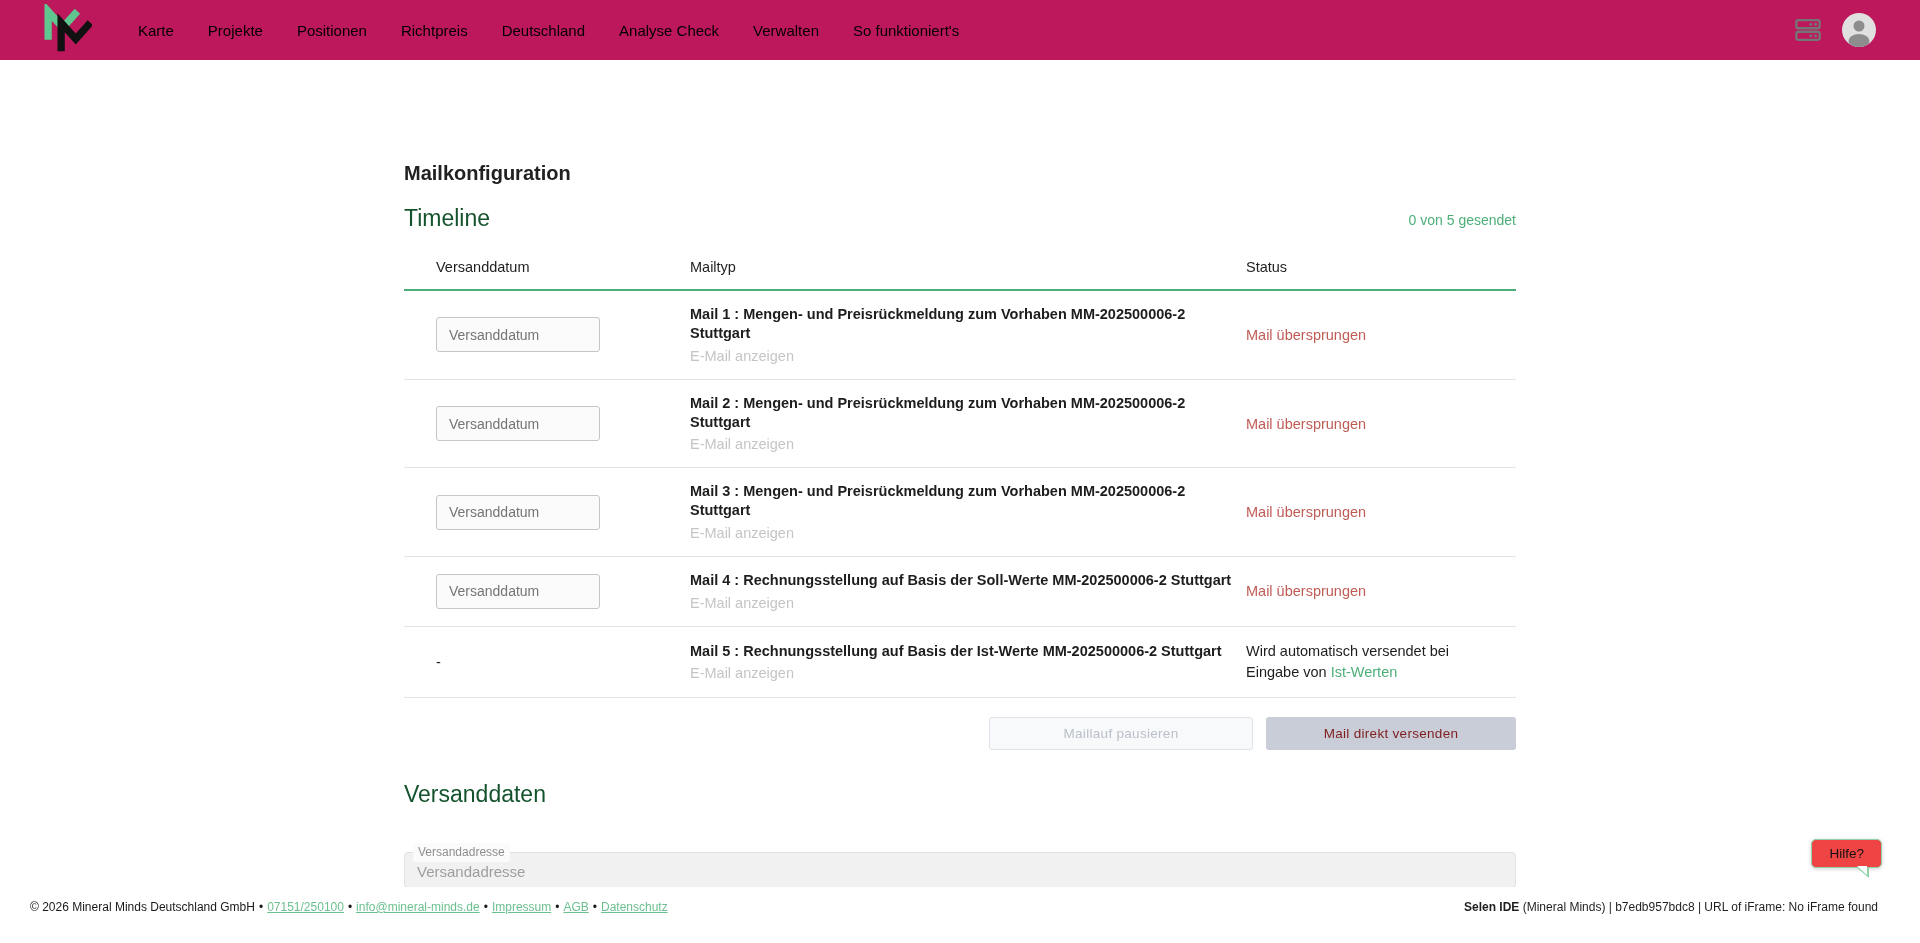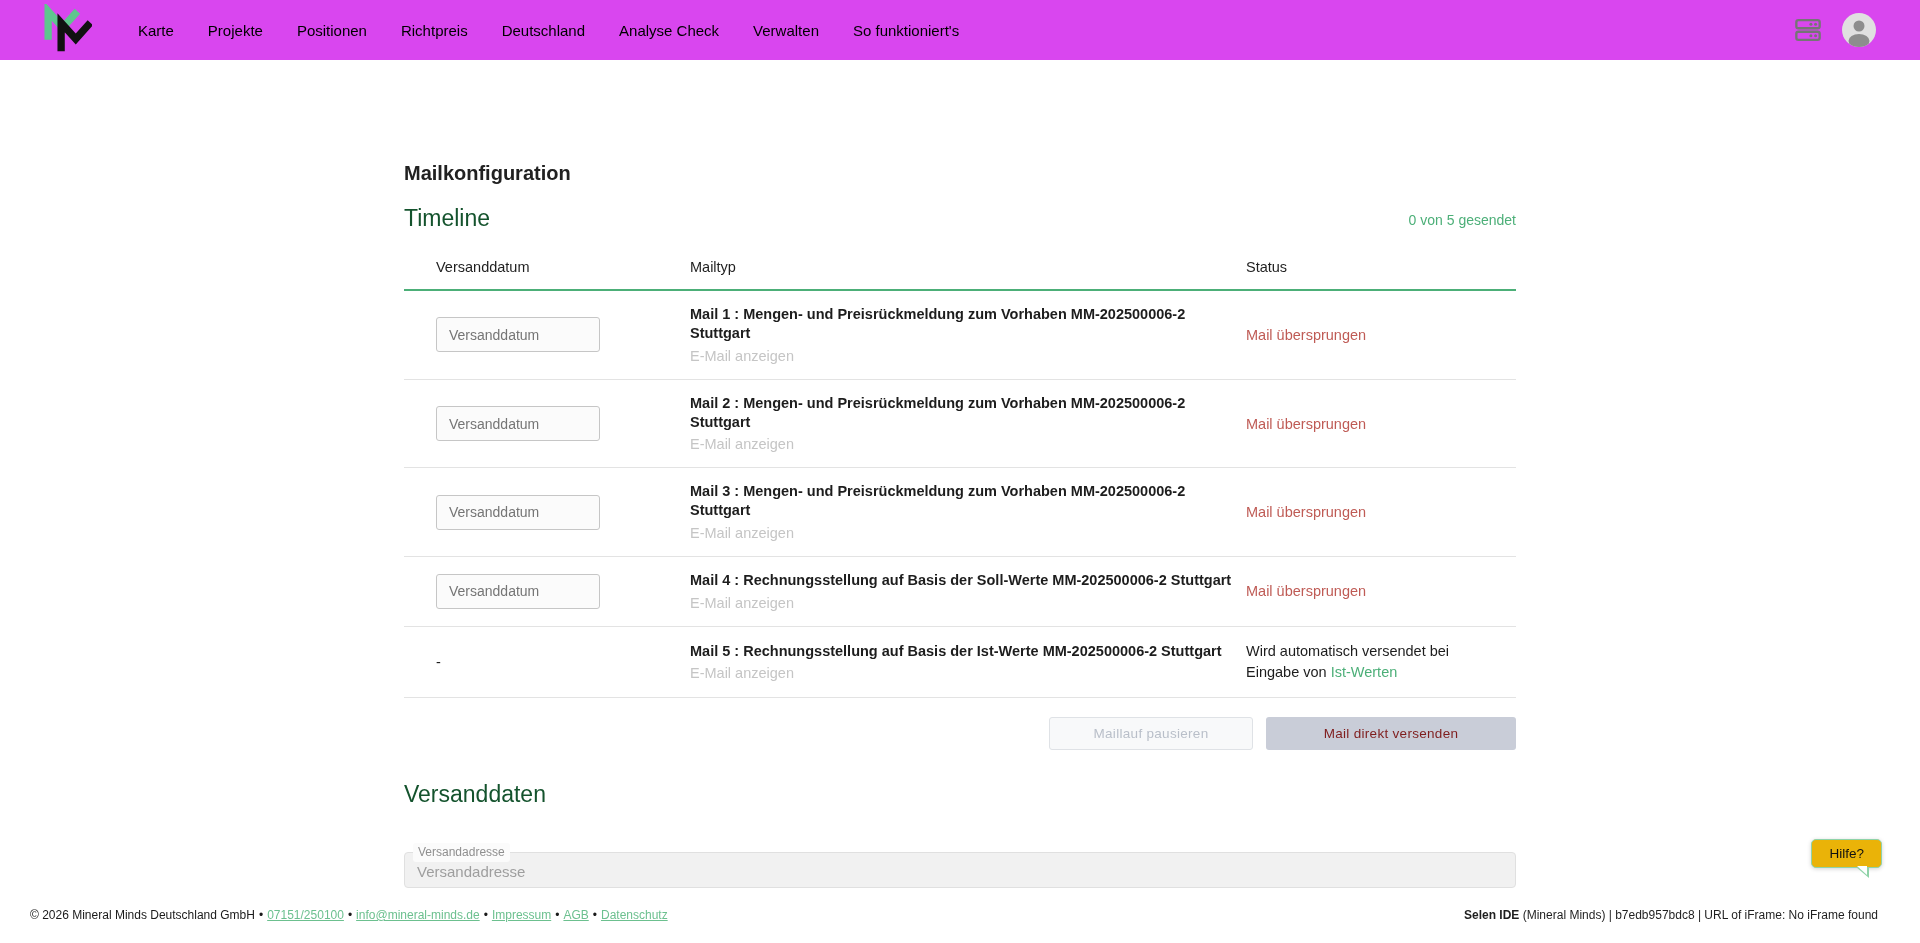--- a/index.html
+++ b/index.html
@@ -7,21 +7,21 @@
     --border-gray:#e3e3e3; --txt:#212121;
   }
   *{box-sizing:border-box;}
   html,body{margin:0;padding:0;}
   body{
     width:1920px;height:943px;overflow:hidden;position:relative;
     background:#fff;color:var(--txt);
     font-family:"Liberation Sans",sans-serif;
   }
   
-  .navbar{height:60px;display:flex;align-items:center;padding:0 44px 0 40px;background:#d946ef;}
+  .navbar{height:60px;display:flex;align-items:center;padding:0 44px 0 40px;background:#be185d;}
   .logo{width:52px;height:52px;flex:0 0 auto;cursor:pointer;}
   .nav-menu{display:flex;gap:34px;margin:0 0 0 46px;padding:0;list-style:none;}
   .nav-item{font-size:15px;font-weight:500;color:#000;cursor:pointer;white-space:nowrap;}
   .nav-right{margin-left:auto;display:flex;align-items:center;gap:20px;}
   .icon-btn{cursor:pointer;display:flex;align-items:center;}
   .avatar{width:34px;height:34px;border-radius:50%;background:#e0e0e0;overflow:hidden;display:flex;align-items:flex-end;justify-content:center;}
   
   main{width:1112px;margin:0 auto;padding-top:102px;}
   .page-title{font-size:20px;font-weight:600;margin:0;}
   .section-head{display:flex;justify-content:space-between;align-items:flex-end;margin-top:20px;}
@@ -43,45 +43,45 @@
   .date-input::placeholder{color:#757575;}
   .dash{font-size:14.5px;color:#1f1f1f;}
   .mail-title{font-weight:600;font-size:14.5px;color:#1d1d1d;line-height:1.3;}
   .mail-link{display:inline-block;margin-top:5px;color:#c5c5c5;font-size:14.5px;cursor:pointer;}
   .status-skipped{color:var(--red);font-size:14.5px;}
   .status-auto{font-size:14.5px;line-height:1.45;max-width:255px;color:#1d1d1d;}
   .status-link{color:var(--green);cursor:pointer;}
   
   .btn-row{display:flex;justify-content:flex-end;gap:13px;margin-top:19px;}
   .btn{height:33px;border-radius:3px;font-size:13.5px;font-family:inherit;letter-spacing:.3px;cursor:default;}
-  .btn-pause{width:204px;background:#f8f9fa;border:1px solid #dfe2e6;color:#b9bfc9;}
+  .btn-pause{width:264px;background:#f8f9fa;border:1px solid #dfe2e6;color:#b9bfc9;}
   .btn-send{width:250px;background:#c9cdd8;border:none;color:#7f1d1d;}
   
   .h2.versand{margin-top:31px;}
   .field-wrap{position:relative;margin-top:44px;height:36px;background:#f1f1f1;
      border:1px solid #e0e0e0;border-radius:4px;}
   .field-label{position:absolute;top:-10px;left:8px;font-size:12px;color:#8f8f8f;
      background:#fbfbfb;padding:1px 5px;border-radius:3px;line-height:1.4;}
   .field-input{width:100%;height:100%;border:none;background:transparent;outline:none;
      padding:4px 12px 0;font-size:15px;color:#444;font-family:inherit;}
   .field-input::placeholder{color:#9e9e9e;}
   .chips{display:flex;gap:8px;margin-top:7px;}
   .chip{border:1px solid #ababab;border-radius:14px;padding:4px 13px;font-size:13px;
      color:#2b2b2b;background:#fff;white-space:nowrap;}
   
-  footer{position:fixed;left:0;bottom:8px;width:100%;height:40px;background:#fff;z-index:5;
+  footer{position:fixed;left:0;bottom:16px;width:100%;height:40px;background:#fff;z-index:5;
      display:flex;align-items:center;justify-content:space-between;
      padding:0 42px 0 30px;font-size:12px;gap:16px;}
   .f-left{color:#1a1a1a;white-space:nowrap;}
   .f-sep{margin:0 4px;color:#1a1a1a;}
   .f-link{color:var(--green-light);text-decoration:underline;cursor:pointer;}
   .f-right{color:#1f1f1f;white-space:nowrap;}
   .f-bold{font-weight:700;}
   
-  .help-bubble{position:fixed;right:38px;bottom:75px;z-index:6;background:#eab308;
+  .help-bubble{position:fixed;right:38px;bottom:75px;z-index:6;background:#ef4444;
      border:1px solid #8fd3a8;border-radius:5px;padding:6px 17px;font-size:13.5px;color:#111;
      box-shadow:0 1px 4px rgba(0,0,0,.18);cursor:pointer;}
   .help-bubble::after{content:"";position:absolute;bottom:-11px;right:12px;width:0;height:0;
      border-left:13px solid transparent;border-top:11px solid #8fd3a8;}
   .help-bubble::before{content:"";position:absolute;bottom:-8px;right:14px;width:0;height:0;z-index:1;
      border-left:10px solid transparent;border-top:9px solid #fdfffe;}
 </style>
 </head>
 <body>
 

